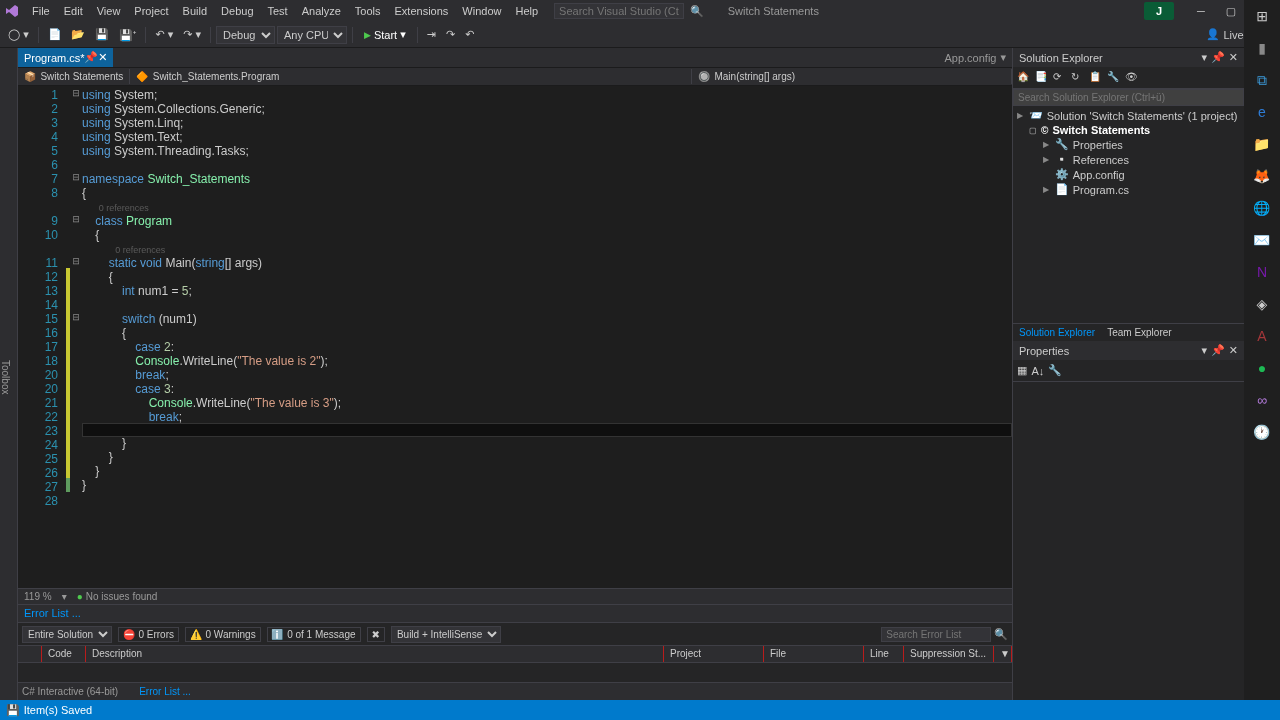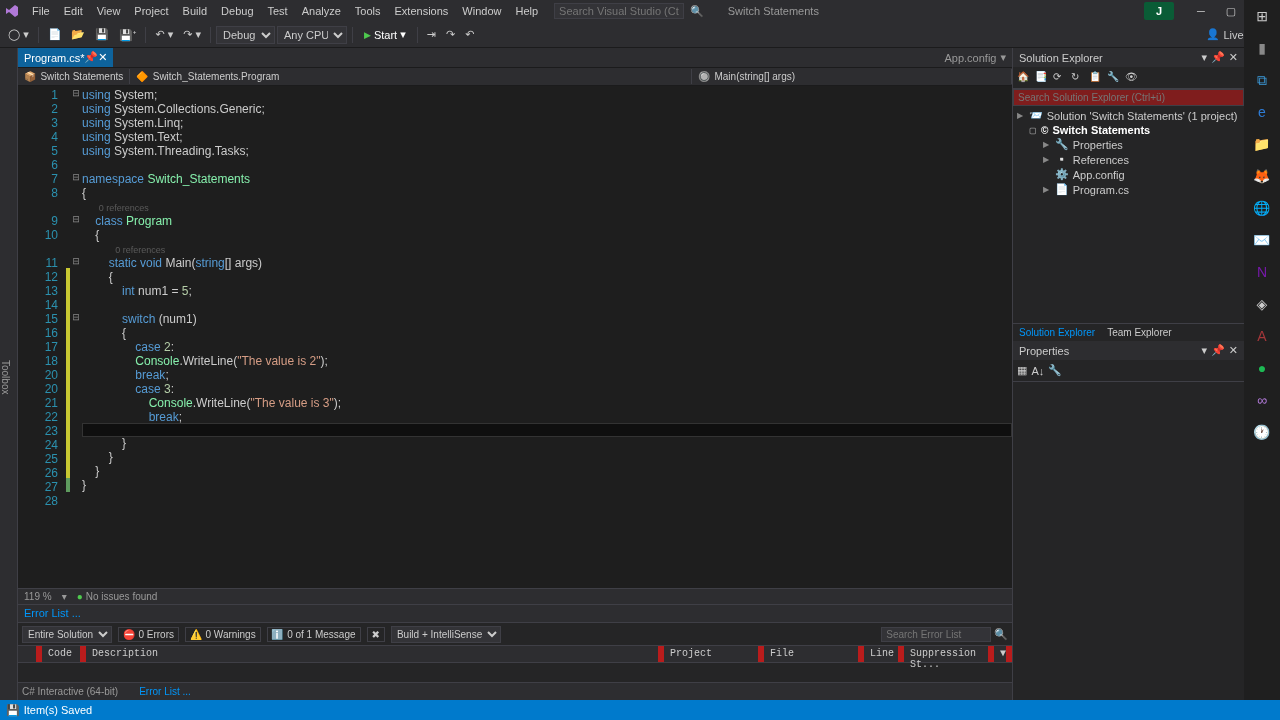--- a/index.html
+++ b/index.html
@@ -69,33 +69,33 @@
 .issues-ok::before { content:"●"; color:#4ec94e; }
 
 .errlist-tab { height:18px; background:#2d2d30; padding:2px 6px; color:#0097fb; font-size:11px; border-top:1px solid #3f3f46;}
 .errlist { height:60px; background:#252526; border-top:1px solid #3f3f46; display:flex;flex-direction:column; }
 .errlist .bar { height:22px; display:flex;align-items:center;gap:6px;padding:0 4px; }
 .errlist select { background:#333337;color:#ccc;border:1px solid #3f3f46;font-size:10px;padding:1px; }
 .errlist .pill { border:1px solid #3f3f46; padding:1px 4px; display:flex;align-items:center;gap:3px;font-size:10px;}
 .errlist .searchbox { margin-left:auto; }
 .errlist .searchbox input { background:#333337;border:1px solid #3f3f46;color:#999;padding:1px 4px;width:110px;font-size:10px;}
 .errlist .cols { height:18px; background:#2d2d30; display:flex; border-top:1px solid #3f3f46;border-bottom:1px solid #3f3f46;font-size:10px;}
-.errlist .cols span { padding:2px 6px; border-right:6px solid #b91c1c;font-family:Liberation Mono, monospace; }
+.errlist .cols span { padding:2px 6px; border-right:1px solid #b91c1c; }
 
 .bottom-tabs { height:18px; background:#2d2d30; display:flex;align-items:center;font-size:10px;padding:0 4px;gap:21px;border-top:1px solid #3f3f46;}
 .bottom-tabs .t { color:#999; }
 .bottom-tabs .t.active { color:#0097fb; }
 
 
 .panel-right { width:232px; background:#252526; border-left:1px solid #3f3f46; display:flex;flex-direction:column; margin-right:36px;}
 .panel-title { background:#2d2d30; padding:3px 6px; font-size:11px; display:flex;align-items:center; }
 .panel-title .pt-controls { margin-left:auto;display:flex;gap:4px; }
 .panel-tb { height:22px; display:flex;align-items:center;gap:4px;padding:0 4px;border-bottom:1px solid #3f3f46;}
 .panel-tb .ic { width:14px;height:14px;font-size:10px;color:#ccc; }
-.panel-search input { width:100%; background:#7f1d1d;border:1px solid #3f3f46;color:#999;padding:2px 4px;font-size:10px;}
+.panel-search input { width:100%; background:#404040;border:1px solid #3f3f46;color:#999;padding:2px 4px;font-size:10px;}
 .tree { flex:1; padding:2px 4px; font-size:11px; }
 .tree .node { padding:1px 0; display:flex;align-items:center;gap:4px; }
 .tree .ind1 { padding-left:12px; } .tree .ind2 { padding-left:26px; }
 .tree .bold { font-weight:bold; color:#fff; }
 .tree .exp { color:#888; font-size:8px; width:8px; }
 .tree .fic { font-size:10px; }
 .panel-tabs { display:flex; font-size:10px; border-top:1px solid #3f3f46;}
 .panel-tabs span { padding:3px 6px; }
 .panel-tabs .active { color:#0097fb; }
 

